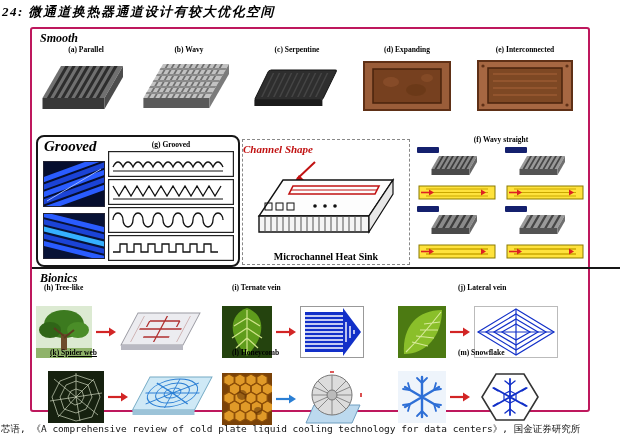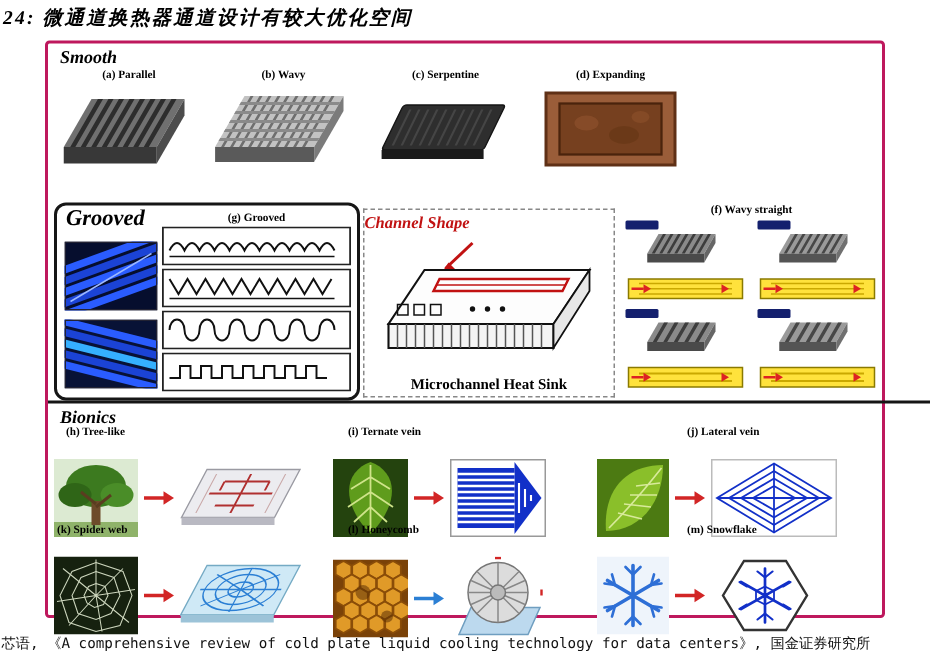--- a/index.html
+++ b/index.html
@@ -80,20 +80,32 @@
     <div class="cap">(d) Expanding</div>
     <svg width="92" height="58" viewBox="0 0 92 58">
       <rect x="3" y="6" width="86" height="48" fill="#9a5d39" stroke="#5f3016" stroke-width="2"></rect>
       <rect x="12" y="13" width="68" height="34" fill="#76401f" stroke="#4a230c" stroke-width="1.5"></rect>
       <ellipse cx="30" cy="26" rx="8" ry="5" fill="#8a4e2a" opacity="0.85"></ellipse>
       <ellipse cx="55" cy="34" rx="10" ry="6" fill="#6a3818" opacity="0.85"></ellipse>
       <ellipse cx="66" cy="22" rx="6" ry="4" fill="#8a4e2a" opacity="0.7"></ellipse>
     </svg>
   </div>
 
+  <div class="sm-panel" style="left:430px;width:126px;">
+    <div class="cap">(e) Interconnected</div>
+    <svg width="100" height="58" viewBox="0 0 100 58">
+      <rect x="3" y="5" width="94" height="49" fill="#a66742" stroke="#5f3016" stroke-width="2"></rect>
+      <rect x="13" y="12" width="74" height="35" fill="#7e4824" stroke="#4a230c" stroke-width="1.5"></rect>
+      <path d="M18 18H82 M18 25H82 M18 32H82 M18 39H82" stroke="#93552e" stroke-width="2"></path>
+      <circle cx="8" cy="10" r="1.6" fill="#5f3016"></circle>
+        <circle cx="92" cy="10" r="1.6" fill="#5f3016"></circle>
+      <circle cx="8" cy="49" r="1.6" fill="#5f3016"></circle>
+        <circle cx="92" cy="49" r="1.6" fill="#5f3016"></circle>
+    </svg>
+  </div>
 
   <div class="grooved-box">
     <div class="seclabel" style="left:6px;top:1px;font-size:15px;">Grooved</div>
 
     <svg class="abs" style="left:5px;top:24px;" width="62" height="46" viewBox="0 0 62 46">
       <rect width="62" height="46" fill="#060e2e"></rect>
       <g transform="rotate(-20 31 23)">
         <rect x="-10" y="6" width="84" height="5" fill="#2a5cff"></rect>
         <rect x="-10" y="13" width="84" height="5" fill="#1b43d6"></rect>
         <rect x="-10" y="20" width="84" height="5" fill="#2a5cff"></rect>
@@ -315,21 +327,21 @@
               <polygon points="42,8 72,26 42,44 12,26"></polygon>
             <polygon points="42,13 64,26 42,39 20,26"></polygon>
               <polygon points="42,18 56,26 42,34 28,26"></polygon>
             <line x1="4" y1="26" x2="80" y2="26"></line>
               <line x1="42" y1="3" x2="42" y2="49"></line>
           </g>
         </svg>
       </div>
     </div>
 
-    <div class="bio-group" style="left:4px;top:79px;">
+    <div class="bio-group" style="left:16px;top:79px;text-decoration:underline;">
       <div class="cap" style="text-align:left;padding-left:2px;">(k) Spider web</div>
       <div class="bio-row">
         <svg width="56" height="52" viewBox="0 0 56 52">
           <rect width="56" height="52" fill="#16210f"></rect>
           <g stroke="#cdd6bd" stroke-width="0.7" fill="none">
             <path d="M28 26L28 2 M28 26L46 8 M28 26L54 22 M28 26L50 44 M28 26L32 50 M28 26L10 46 M28 26L2 30 M28 26L6 8"></path>
             <polygon points="28,18 34,20 36,26 33,32 27,34 22,31 20,26 23,20"></polygon>
             <polygon points="28,10 40,14 44,26 38,38 28,42 16,38 12,26 18,14"></polygon>
             <polygon points="28,4 46,10 52,26 44,46 28,50 10,44 4,26 12,10"></polygon>
           </g>

